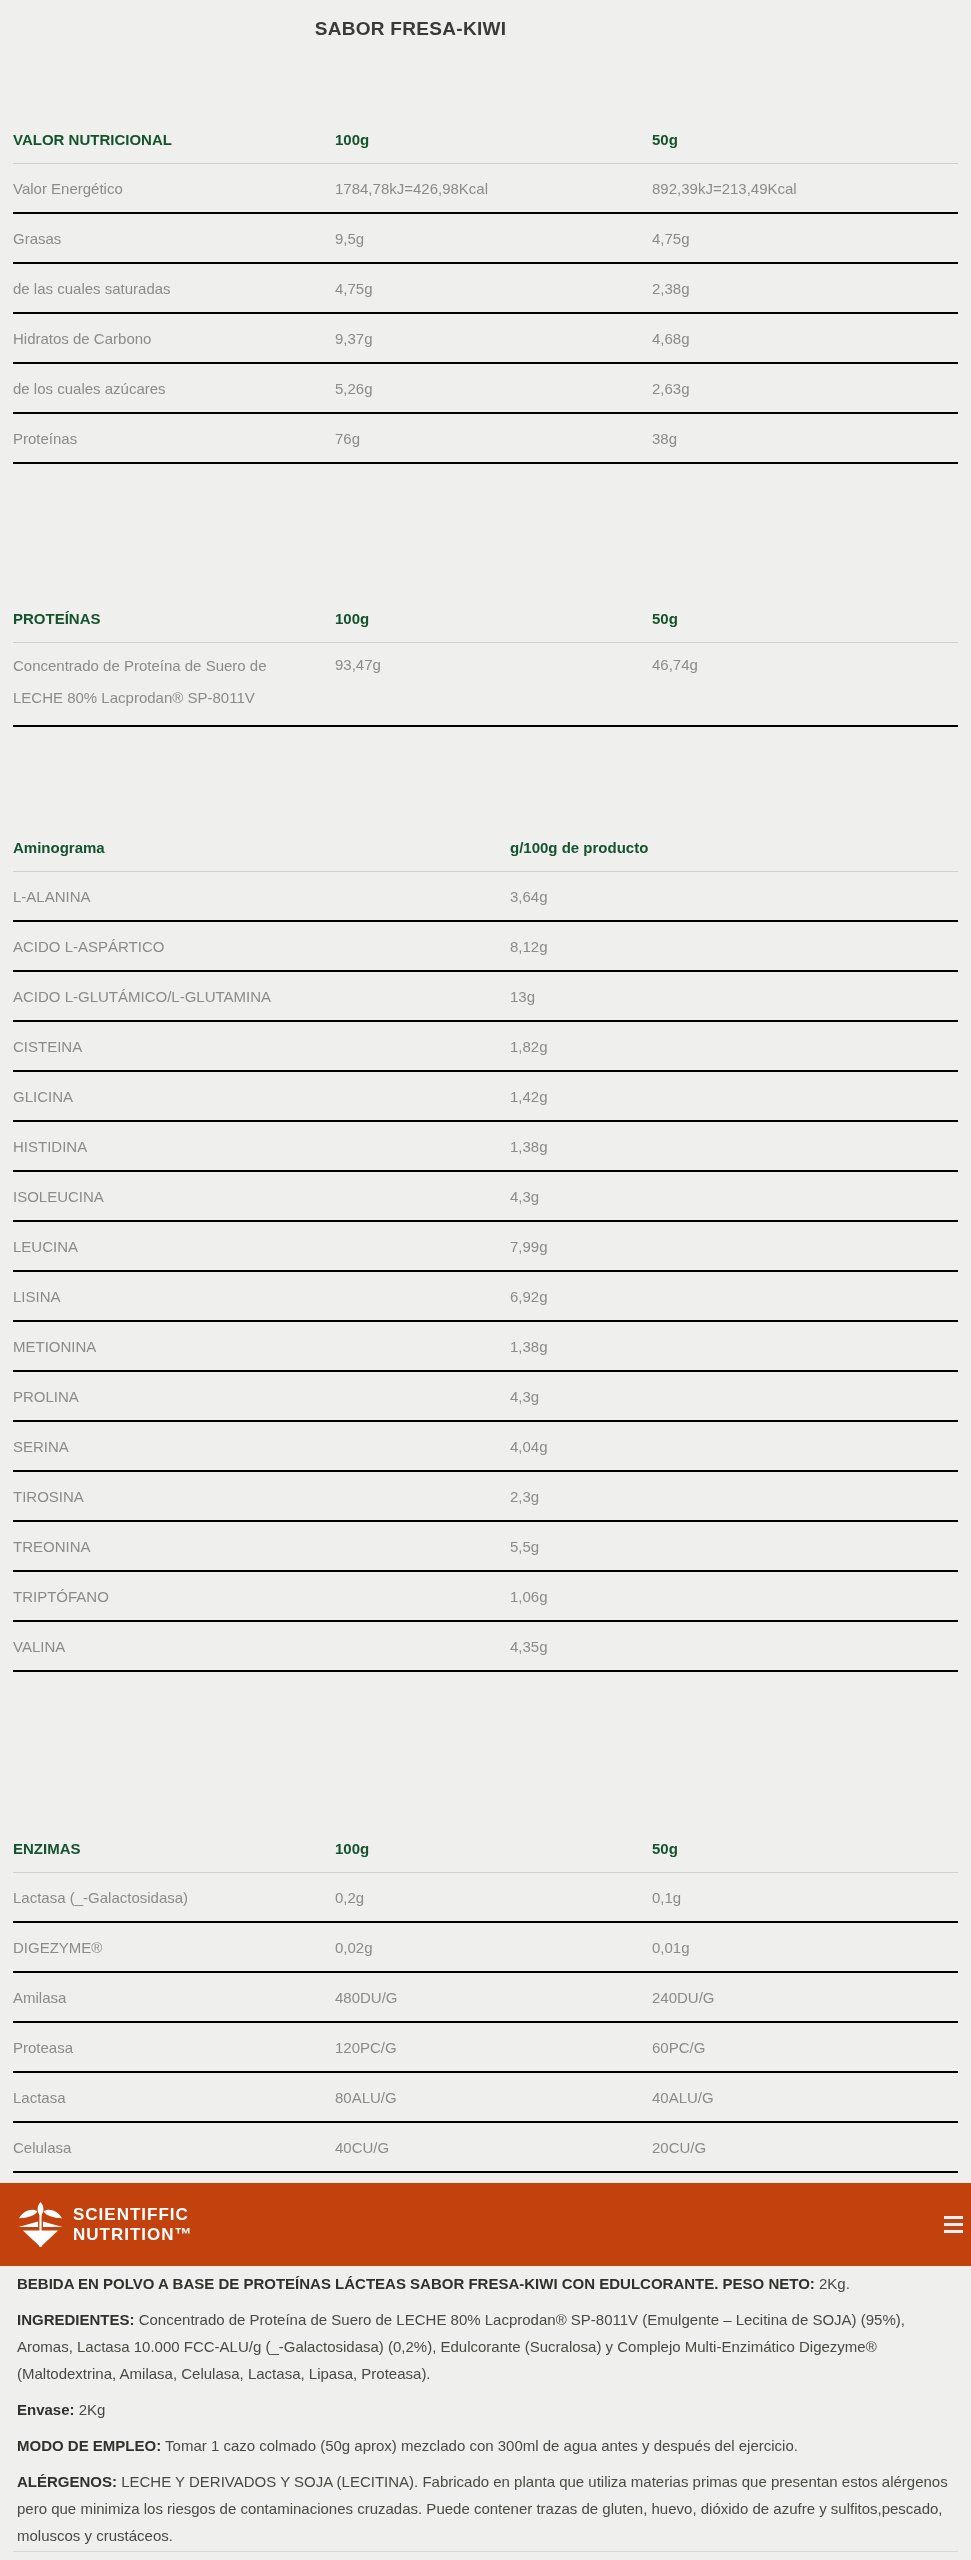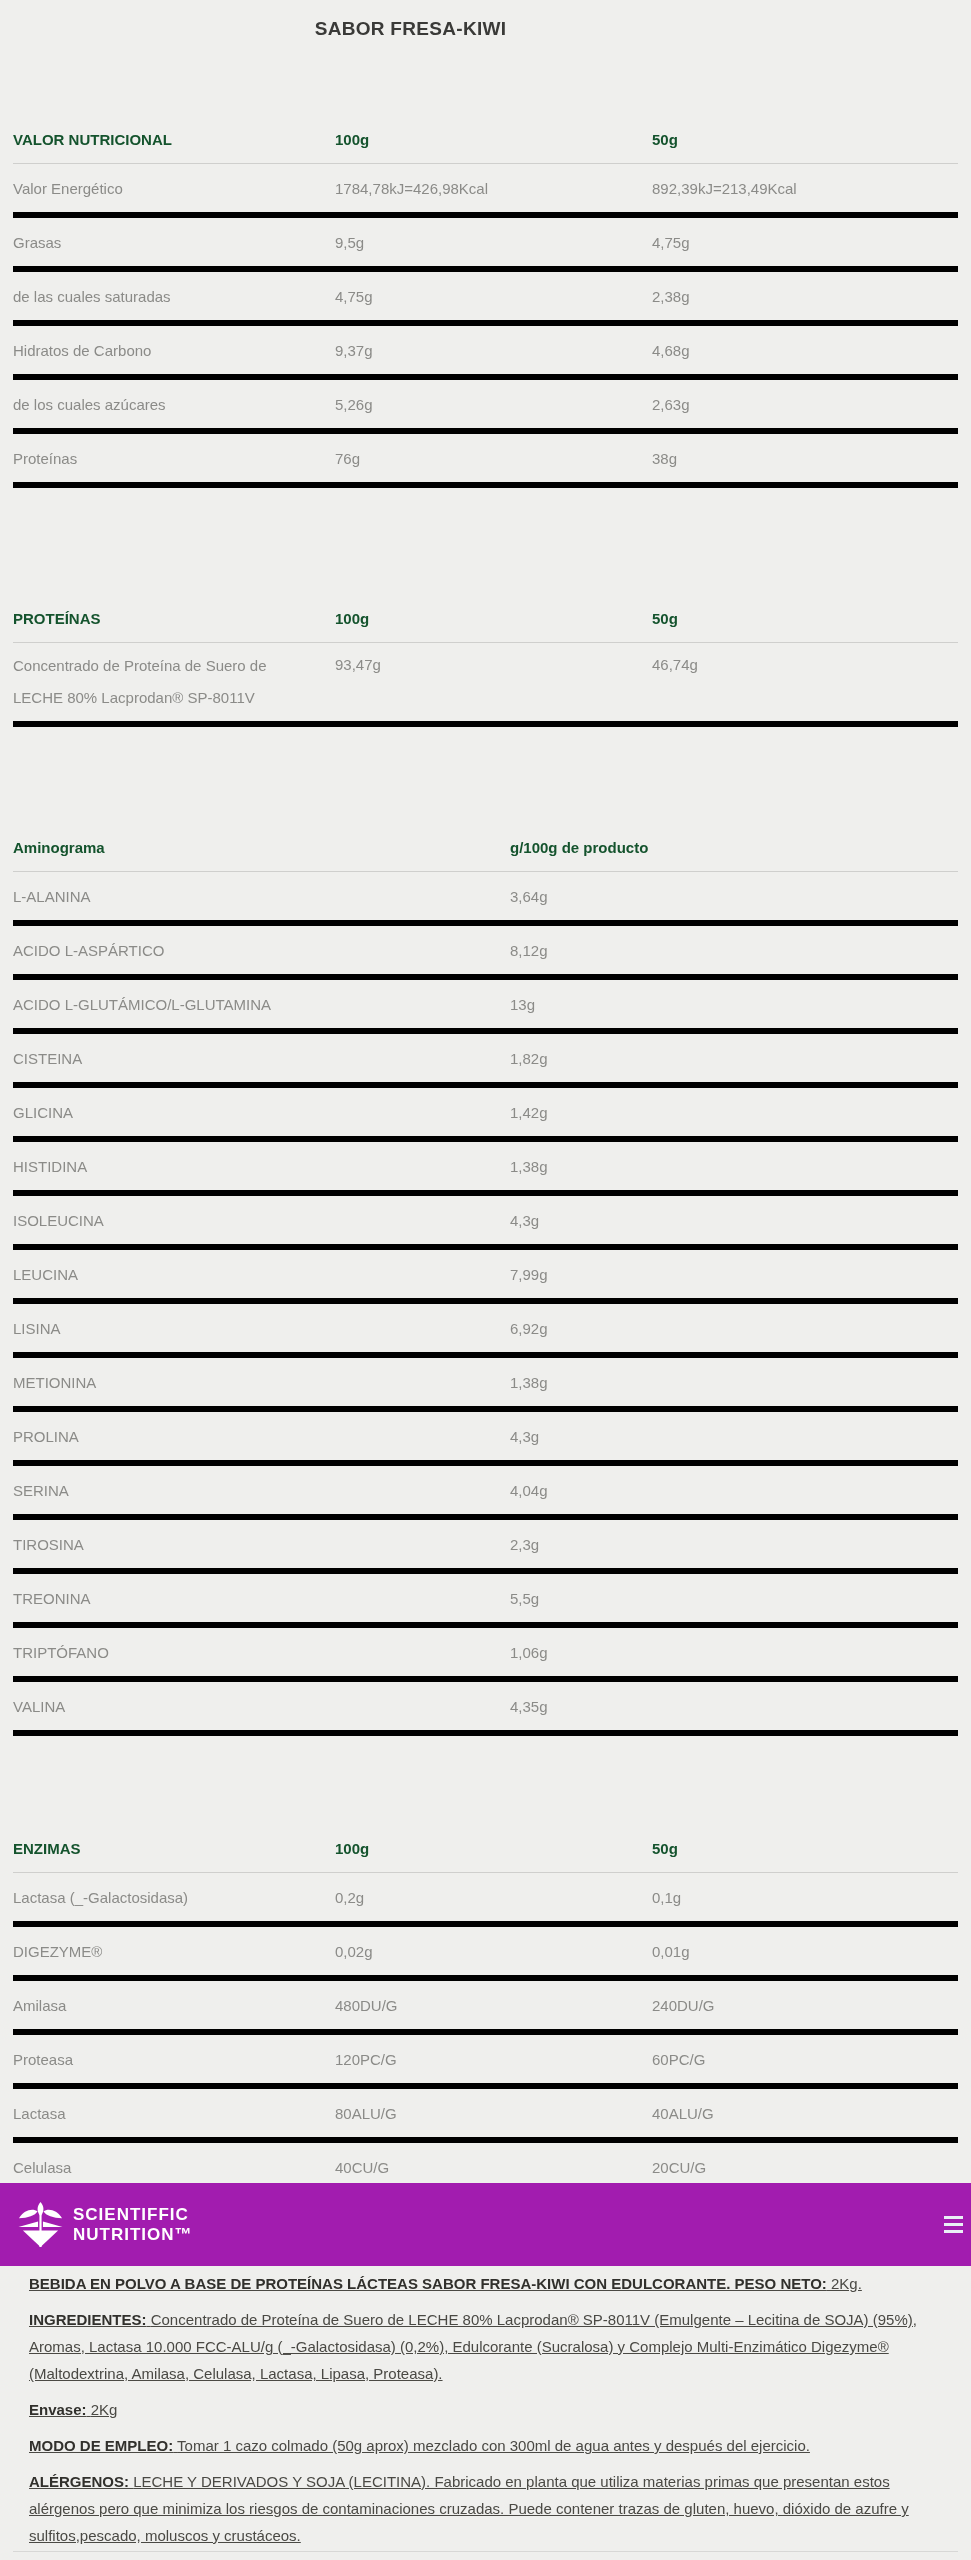--- a/index.html
+++ b/index.html
@@ -11,21 +11,21 @@
   }
   .page-title{
     position:absolute;top:18px;left:0;width:821px;
     text-align:center;font-size:19px;font-weight:bold;color:#3a3a38;
     letter-spacing:.3px;
   }
   
   .tbl{position:absolute;left:13px;width:945px;}
   .row{
     display:grid;grid-template-columns:322px 317px 1fr;
-    align-items:center;height:48px;border-bottom:6px solid #000000;
+    align-items:center;height:48px;border-bottom:2px solid #000000;
     color:#8b8b88;font-size:15px;
   }
   .row.hdr{color:#14532d;font-weight:bold;border-bottom:1px solid #cfcfcd;}
   .tbl-amino .row{grid-template-columns:477px 1fr;gap:20px;}
   .tbl-prot .row.data{
     min-height:84px;height:auto;align-items:start;padding-top:13px;box-sizing:border-box;
   }
   .tbl-prot .cell-label{max-width:300px;line-height:32px;margin-top:-6px;}
   .cell{overflow:hidden;white-space:nowrap;}
   .tbl-prot .cell-label{white-space:normal;}
@@ -41,21 +41,21 @@
   .brand-text{margin-left:9px;color:#fff;font-weight:bold;font-size:17px;
     line-height:20px;letter-spacing:1px;}
   .menu-btn{margin-left:auto;margin-right:8px;width:22px;cursor:pointer;
     display:flex;flex-direction:column;gap:4px;}
   .menu-btn span{display:block;height:3px;width:19px;background:#e9eff6;margin-left:auto;}
   
   .details{
     position:absolute;top:2270px;left:13px;width:945px;
     font-size:15px;line-height:27px;color:#4a4944;
   }
-  .details p{margin:0 0 9px 16px;text-decoration:underline;}
+  .details p{margin:0 0 9px 4px;}
   .details b{color:#31302c;}
   .bottom-rule{
     position:absolute;top:2551px;left:13px;width:945px;height:0;
     border-top:1px solid #d8d8d6;
   }
 </style>
 </head>
 <body>
 
 <div class="page-title">SABOR FRESA-KIWI</div>
@@ -259,21 +259,21 @@
       </div>
 
       <div class="row data">
         <div class="cell cell-label">Lipasa</div>
         <div class="cell">20FIP/G</div>
         <div class="cell">10FIP/G</div>
       </div>
     </div>
 </div>
 
-<div class="navbar" style="background: #a21caf;">
+<div class="navbar" style="background: #c2410c;">
   <div class="brand">
     <span>
       <svg viewBox="0 0 48 48" aria-hidden="true">
         <g fill="#ffffff">
           <path d="M24 1 C20 5.5 20 11 24 15.5 C28 11 28 5.5 24 1 Z"></path>
           <path d="M2 17.5 C7 9 16 7 21 10.5 C18.5 15 11 17.5 2 17.5 Z"></path>
           <path d="M46 17.5 C41 9 32 7 27 10.5 C29.5 15 37 17.5 46 17.5 Z"></path>
           <polygon points="1.5,26.5 21.5,21 21.5,26.5"></polygon>
           <polygon points="46.5,26.5 26.5,21 26.5,26.5"></polygon>
           <polygon points="6,30 42,30 24,47"></polygon>

